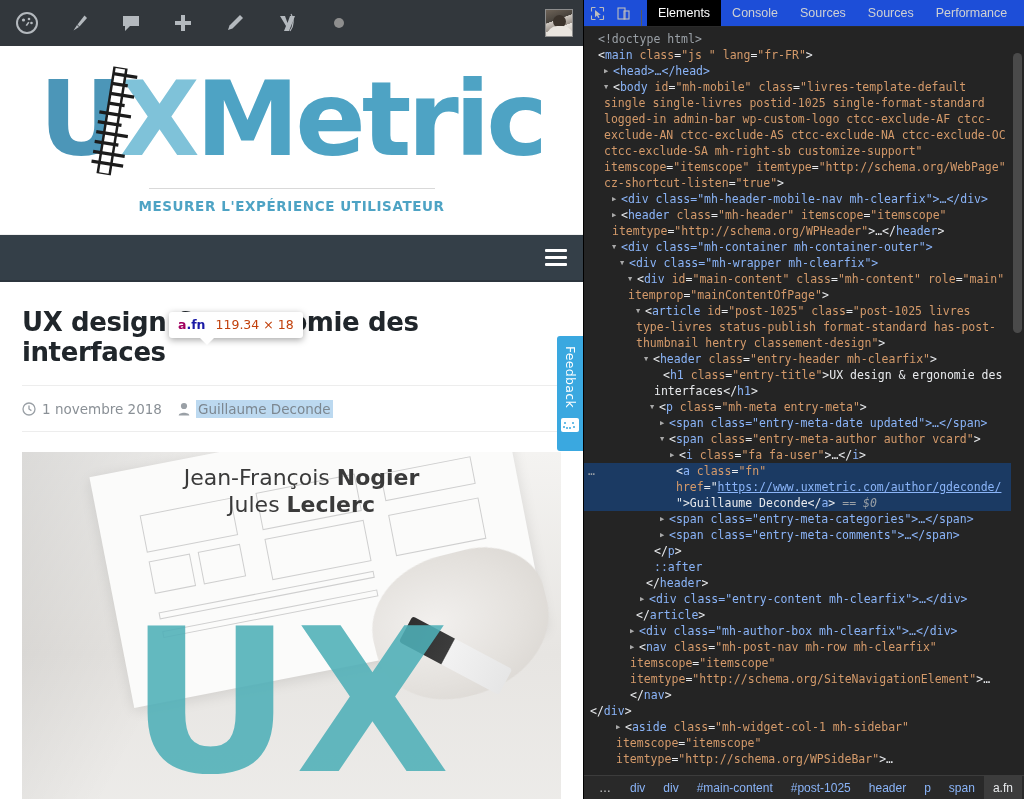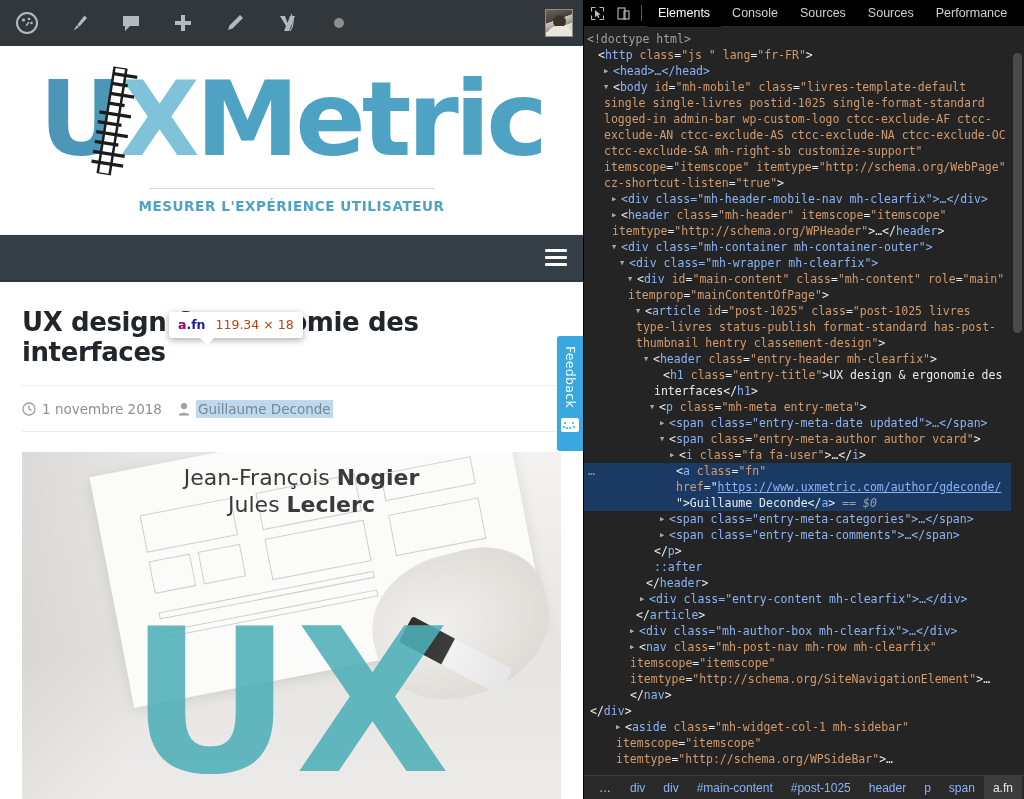--- a/index.html
+++ b/index.html
@@ -203,22 +203,22 @@
 
   
   .devtools {
     width: 441px; height: 799px;
     background:#242424; color:#e8eaed;
     display:flex; flex-direction:column;
     font-family:"DejaVu Sans Mono", monospace;
     border-left:1px solid #000;
   }
   .dt-toolbar {
-    height:27px; background:#000000;
-    display:flex; align-items:center;
+    height:27px; background:#1d4ed8;
+    display:flex; align-items:flex-end;
     border-bottom:1px solid #2a2a2a;
     flex:0 0 auto;
   }
   .dt-tool-btn {
     width:26px; height:26px; display:flex; align-items:center; justify-content:center;
     cursor:pointer;
   }
   .dt-sep { width:1px; height:16px; background:#5a5a5a; margin:0 5px; }
   .dt-tabs { display:flex; align-items:stretch; height:27px; overflow:hidden; }
   .dt-tab {
@@ -442,23 +442,23 @@
         <div class="dt-tab active">Elements</div>
         <div class="dt-tab">Console</div>
         <div class="dt-tab">Sources</div>
         <div class="dt-tab">Sources</div>
         <div class="dt-tab">Performance</div>
       </div>
     </div>
 
     <div class="dt-tree">
 
-      <div class="node" style="padding-left:3px"><span class="doctype">&lt;!doctype html&gt;</span></div>
-
-      <div class="node" style="padding-left:14px"><span class="pun">&lt;</span><span class="tag">http</span><span class="pun"> </span><span class="attr">class</span><span class="pun">=</span><span class="val">"js "</span><span class="pun"> </span><span class="attr">lang</span><span class="pun">=</span><span class="val">"fr-FR"</span><span class="pun">&gt;</span></div>
+      <div class="node" style="padding-left:14px"><span class="doctype">&lt;!doctype html&gt;</span></div>
+
+      <div class="node" style="padding-left:14px"><span class="pun">&lt;</span><span class="tag">main</span><span class="pun"> </span><span class="attr">class</span><span class="pun">=</span><span class="val">"js "</span><span class="pun"> </span><span class="attr">lang</span><span class="pun">=</span><span class="val">"fr-FR"</span><span class="pun">&gt;</span></div>
 
       <div class="node" style="padding-left:20px"><span class="tw"></span><span class="tag">&lt;head&gt;…&lt;/head&gt;</span></div>
 
       <div class="node" style="padding-left:20px"><span class="tw open"></span><span class="pun">&lt;</span><span class="tag">body</span><span class="pun"> </span><span class="attr">id</span><span class="pun">=</span><span class="val">"mh-mobile"</span><span class="pun"> </span><span class="attr">class</span><span class="pun">=</span><span class="val">"livres-template-default single single-livres postid-1025 single-format-standard logged-in admin-bar wp-custom-logo ctcc-exclude-AF ctcc-exclude-AN ctcc-exclude-AS ctcc-exclude-NA ctcc-exclude-OC ctcc-exclude-SA mh-right-sb customize-support"</span><span class="pun"> </span><span class="attr">itemscope</span><span class="pun">=</span><span class="val">"itemscope"</span><span class="pun"> </span><span class="attr">itemtype</span><span class="pun">=</span><span class="val">"http://schema.org/WebPage"</span><span class="pun"> </span><span class="attr">cz-shortcut-listen</span><span class="pun">=</span><span class="val">"true"</span><span class="pun">&gt;</span></div>
 
       <div class="node" style="padding-left:28px"><span class="tw"></span><span class="tag">&lt;div class="mh-header-mobile-nav mh-clearfix"&gt;…&lt;/div&gt;</span></div>
 
       <div class="node" style="padding-left:28px"><span class="tw"></span><span class="pun">&lt;</span><span class="tag">header</span><span class="pun"> </span><span class="attr">class</span><span class="pun">=</span><span class="val">"mh-header"</span><span class="pun"> </span><span class="attr">itemscope</span><span class="pun">=</span><span class="val">"itemscope"</span><span class="pun"> </span><span class="attr">itemtype</span><span class="pun">=</span><span class="val">"http://schema.org/WPHeader"</span><span class="pun">&gt;…&lt;/</span><span class="tag">header</span><span class="pun">&gt;</span></div>
 
       <div class="node" style="padding-left:28px"><span class="tw open"></span><span class="tag">&lt;div class="mh-container mh-container-outer"&gt;</span></div>

